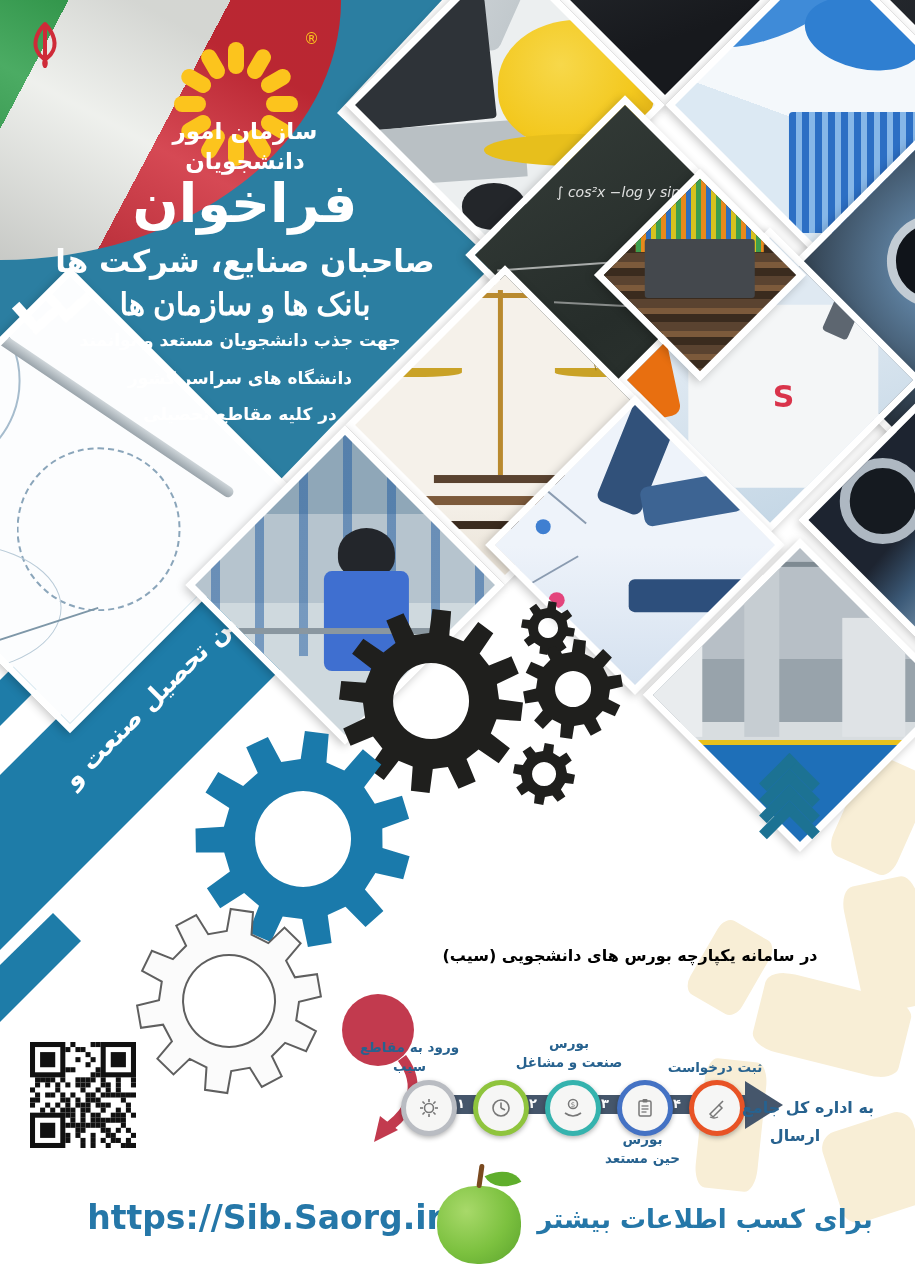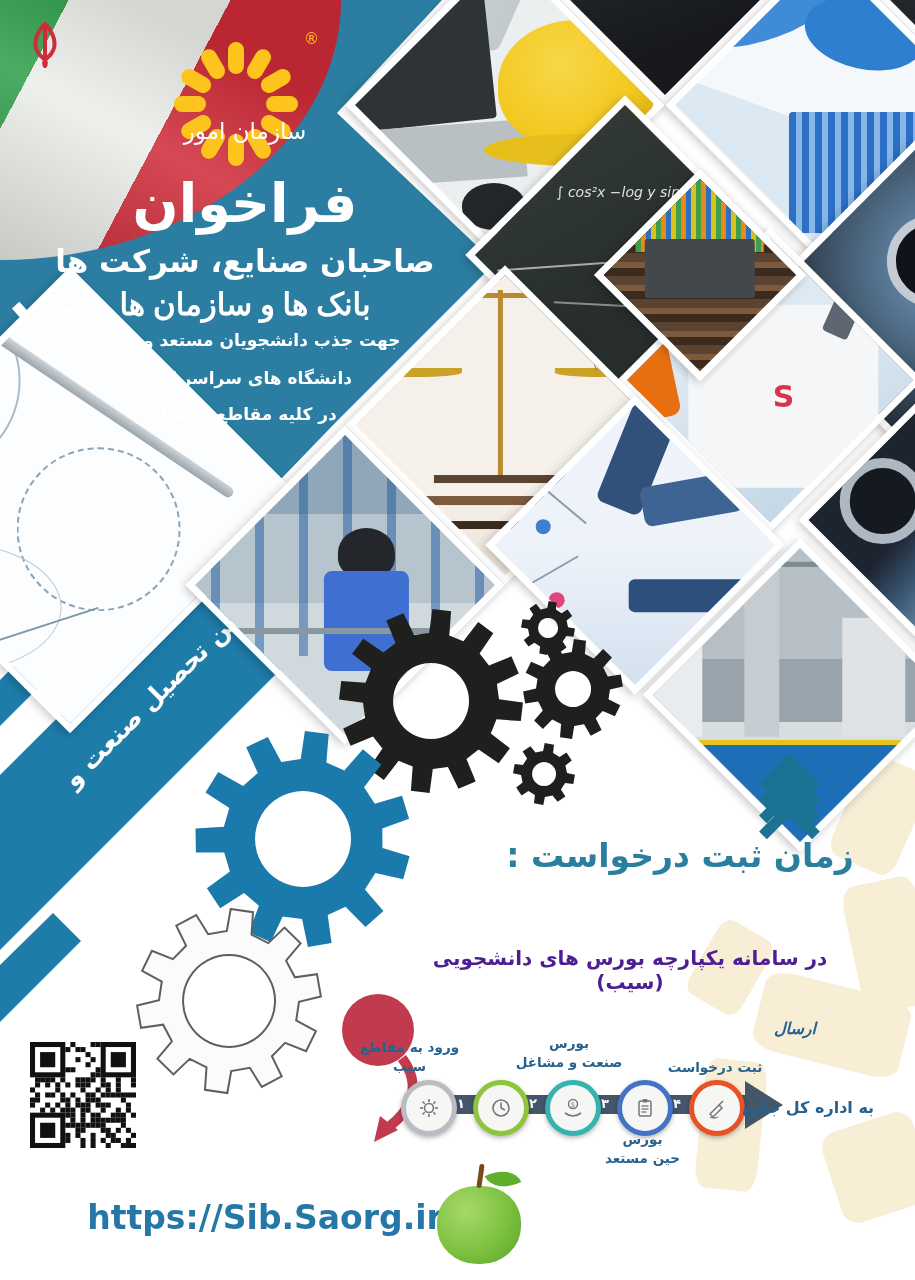--- a/index.html
+++ b/index.html
@@ -20,30 +20,30 @@
   .dia{position:absolute;transform:rotate(45deg);border:7px solid #fff;overflow:hidden;
     box-shadow:0 3px 10px rgba(0,0,0,.22);}
   .ph{position:absolute;left:-34%;top:-34%;width:168%;height:168%;transform:rotate(-45deg);}
   .ph>div{position:absolute;}
   
   .flag{left:0;top:0;width:348px;height:268px;clip-path:ellipse(98% 97% at 0% 0%);
     background:
       linear-gradient(28deg,rgba(0,0,0,.16),rgba(255,255,255,.14) 45%,rgba(0,0,0,.10) 75%),
       linear-gradient(118deg,#2e9e4a 0 14%,#eceeea 14% 47%,#cf2b38 47% 100%);}
   
-  .orgline{left:30px;width:430px;color:#fff;font-weight:normal;font-size:23px;}
+  .orgline{left:30px;width:430px;color:#fff;font-weight:bold;font-size:23px;}
   .headline{left:20px;top:172px;width:450px;color:#fff;font-weight:bold;font-size:54px;}
   .aud{left:20px;width:450px;color:#fff;font-weight:bold;font-size:31px;}
   .desc{left:20px;width:440px;color:#fff;font-weight:bold;font-size:17px;letter-spacing:.2px;}
   .chev{position:absolute;width:26px;height:26px;border-left:10px solid #fff;border-bottom:10px solid #fff;transform:rotate(-50deg);}
   .chevu{position:absolute;width:32px;height:32px;border-left:11px solid #1c7293;border-top:11px solid #1c7293;transform:rotate(45deg);}
   
   .dl-label{left:470px;top:836px;width:420px;color:#2a7f9f;font-weight:bold;font-size:33px;}
   .dl-dates{left:390px;top:882px;width:510px;color:#e73056;font-weight:bold;font-size:39px;text-shadow:1px 1px 0 #27346e33;}
-  .dl-note{left:400px;top:946px;width:460px;color:#4c1d95;font-weight:bold;font-size:20px;}
+  .dl-note{left:400px;top:946px;width:460px;color:#000000;font-weight:bold;font-size:16px;}
   
   .flow-title{left:410px;top:1004px;width:210px;color:#c2557e;font-weight:bold;font-size:20px;}
   .flow-bar{left:422px;top:1095px;width:326px;height:19px;background:#45566b;border-radius:2px;}
   .flow-head{left:745px;top:1081px;width:0;height:0;border-left:38px solid #45566b;border-top:24px solid transparent;border-bottom:24px solid transparent;}
   .stepc{position:absolute;width:46px;height:46px;border-radius:50%;background:#f6f6f5;border-width:5px;border-style:solid;
     box-shadow:0 2px 5px rgba(0,0,0,.3);display:flex;align-items:center;justify-content:center;}
   .stepnum{position:absolute;top:1096px;width:20px;color:#fff;font-weight:bold;font-size:13px;text-align:center;}
   .flbl{position:absolute;color:#27628f;font-weight:bold;font-size:13.5px;line-height:19px;}
   .endtxt{position:absolute;color:#27628f;font-weight:bold;font-size:16px;}
   
@@ -203,20 +203,21 @@
         <rect x="-8" y="-62" width="16" height="32" rx="8" transform="rotate(240)"></rect>
         <rect x="-8" y="-62" width="16" height="32" rx="8" transform="rotate(270)"></rect>
         <rect x="-8" y="-62" width="16" height="32" rx="8" transform="rotate(300)"></rect>
         <rect x="-8" y="-62" width="16" height="32" rx="8" transform="rotate(330)"></rect>
       </g>
     </g>
     <text x="142" y="18" font-size="15" fill="#fcc41d">®</text>
   </svg>
 
   <div class="abs orgline ctr rtl" style="top:118px;">سازمان امور</div>
+  <div class="abs orgline ctr rtl" style="top:148px;">دانشجویان</div>
   <div class="abs headline ctr rtl">فراخوان</div>
   <div class="abs aud ctr rtl" style="top:243px;">صاحبان صنایع، شرکت ها</div>
   <div class="abs aud ctr rtl" style="top:286px;font-family:Liberation Serif, serif;">بانک ها و سازمان ها</div>
   <div class="abs" style="left:18px;top:276px;width:70px;height:60px;transform:rotate(8deg);">
     <div class="chev" style="left:2px;top:18px;"></div>
     <div class="chev" style="left:30px;top:2px;"></div>
   </div>
   <div class="abs desc ctr rtl" style="top:330px;">جهت جذب دانشجویان مستعد و توانمند</div>
   <div class="abs desc ctr rtl" style="top:368px;">دانشگاه های سراسر کشور</div>
   <div class="abs desc ctr rtl" style="top:404px;">در کلیه مقاطع تحصیلی</div>
@@ -240,21 +241,20 @@
         <path d="M96.7 3.0L119.0 6.2L117.5 28.7L134.3 37.1L150.5 21.6L166.6 37.3L152.1 54.6L160.9 71.3L183.0 68.2L186.9 90.4L165.0 95.9L162.2 114.5L181.9 125.1L172.1 145.3L151.1 136.9L137.9 150.3L147.7 170.4L127.8 181.0L115.8 161.8L97.2 165.0L93.3 187.0L71.0 183.8L72.5 161.3L55.7 152.9L39.5 168.4L23.4 152.7L37.9 135.4L29.1 118.7L7.0 121.8L3.1 99.6L25.0 94.1L27.8 75.5L8.1 64.9L17.9 44.7L38.9 53.1L52.1 39.7L42.3 19.6L62.2 9.0L74.2 28.2L92.8 25.0Z M95 49 a46 46 0 1 0 0.1 0 Z" fill="#fbfbfb" fill-rule="evenodd" stroke="#5f5f5f" stroke-width="2"></path>
       </svg></div>
 
   <div class="abs" style="left:762px;top:762px;width:60px;height:80px;">
     <div class="chevu" style="left:6px;top:0;"></div>
     <div class="chevu" style="left:6px;top:16px;"></div>
     <div class="chevu" style="left:6px;top:32px;"></div>
     <div class="chevu" style="left:6px;top:48px;"></div>
   </div>
 
-  <div class="abs dl-label ctr rtl">زمان ثبت درخواست :</div>
   <div class="abs dl-note ctr rtl">در سامانه یکپارچه بورس های دانشجویی (سیب)</div>
 
 
   <svg class="abs" style="left:336px;top:990px;" width="95" height="165" viewBox="0 0 95 165">
     <circle cx="42" cy="40" r="36" fill="#c23a4e"></circle>
     <path d="M66 68 C 88 98, 72 122, 54 136" stroke="#c23a4e" stroke-width="10" fill="none"></path>
     <polygon points="44,126 62,140 38,152" fill="#c23a4e"></polygon>
   </svg>
   <div class="abs flbl ctr rtl" style="left:352px;top:1038px;width:115px;">
     <div>ورود به مقاطع</div>
@@ -319,21 +319,21 @@
     <div>بورس</div>
     <div>صنعت و مشاغل</div>
   </div>
   <div class="abs flbl ctr rtl" style="left:580px;top:1130px;width:125px;">
     <div>بورس</div>
     <div>حین مستعد</div>
   </div>
   <div class="abs flbl ctr rtl" style="left:650px;top:1058px;width:130px;">
     <div>ثبت درخواست</div>
   </div>
-  <div class="abs endtxt ctr rtl" style="left:750px;top:1019px;width:90px;font-style:italic;">ارسال</div>
+  <div class="abs endtxt ctr rtl" style="left:750px;top:1126px;width:90px;">ارسال</div>
   <div class="abs endtxt ctr rtl" style="left:728px;top:1098px;width:160px;">به اداره کل جامع</div>
 
   <svg class="abs" style="left:30px;top:1042px;" width="106" height="106" viewBox="0 0 106 106" id="qr">
       <rect x="0" y="0" width="35.33333333333333" height="35.33333333333333" fill="#111"></rect>
       <rect x="5.0476190476190474" y="5.0476190476190474" width="25.238095238095237" height="25.238095238095237" fill="#fff"></rect>
       <rect x="10.095238095238095" y="10.095238095238095" width="15.142857142857142" height="15.142857142857142" fill="#111"></rect>
       <rect x="70.66666666666666" y="0" width="35.33333333333333" height="35.33333333333333" fill="#111"></rect>
       <rect x="75.71428571428571" y="5.0476190476190474" width="25.238095238095237" height="25.238095238095237" fill="#fff"></rect>
       <rect x="80.76190476190476" y="10.095238095238095" width="15.142857142857142" height="15.142857142857142" fill="#111"></rect>
       <rect x="0" y="70.66666666666666" width="35.33333333333333" height="35.33333333333333" fill="#111"></rect>
@@ -478,14 +478,15 @@
       <rect x="75.71428571428571" y="100.95238095238095" width="5.0476190476190474" height="5.0476190476190474" fill="#111"></rect>
       <rect x="90.85714285714286" y="100.95238095238095" width="5.0476190476190474" height="5.0476190476190474" fill="#111"></rect>
       <rect x="95.9047619047619" y="100.95238095238095" width="5.0476190476190474" height="5.0476190476190474" fill="#111"></rect>
       <rect x="100.95238095238095" y="100.95238095238095" width="5.0476190476190474" height="5.0476190476190474" fill="#111"></rect>
     </svg>
 
   <div class="abs url">https://Sib.Saorg.ir</div>
   <div class="abs apple-body"></div>
   <div class="abs apple-leaf"></div>
   <div class="abs apple-stem"></div>
+  <div class="abs info ctr rtl">برای کسب اطلاعات بیشتر</div>
 
 </div>
 
 </body></html>

